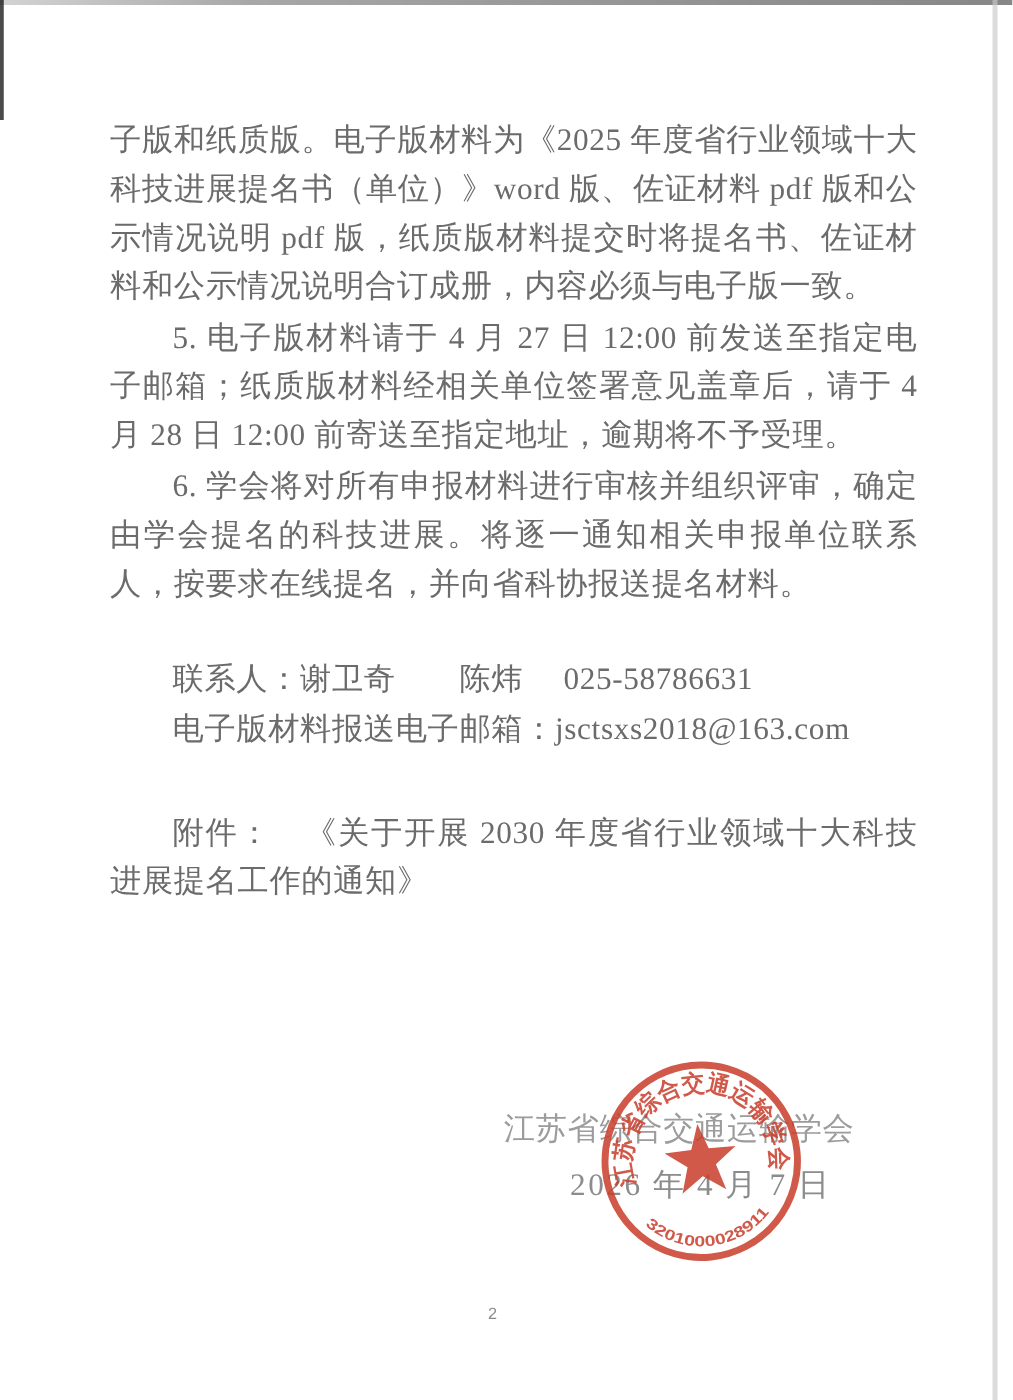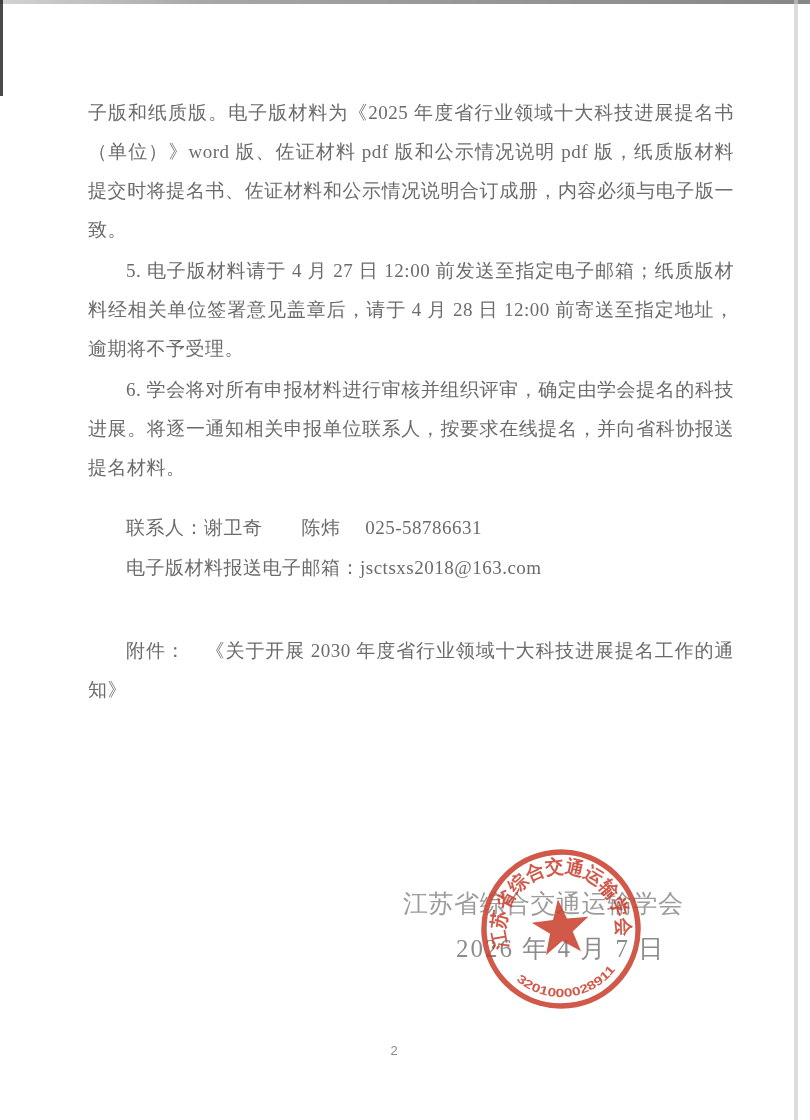--- a/index.html
+++ b/index.html
@@ -25,28 +25,28 @@
     background: #171717; opacity: .78;
   }
   .scan-right-band {
     position: absolute; top: 0; left: 794px; width: 4px; height: 1120px;
     background: #c9c9c9; opacity: .65;
   }
 
   
   .doc-body {
     position: absolute; left: 88px; top: 93px; width: 646px;
-    font-size: 19px; line-height: 39px; color: #6b6b6b;
+    font-size: 25px; line-height: 39px; color: #6b6b6b;
     text-align: justify; letter-spacing: 0.5px;
   }
   .doc-body p { margin: 0; }
   .para + .para { margin-top: 2px; }
   .indent { text-indent: 2em; }
 
-  .contact-block { margin-top: 21px; line-height: 40px; }
+  .contact-block { margin-top: 37px; line-height: 40px; }
   .attachment-block { margin-top: 43px; }
 
   
   .sig-org {
     position: absolute; left: 403px; top: 889px;
     font-size: 25px; line-height: 1.2; color: #9c9c9c; letter-spacing: 0.5px;
   }
   .sig-date {
     position: absolute; left: 456px; top: 934px;
     font-size: 25px; line-height: 1.2; color: #8c8c8c; letter-spacing: 2px;

